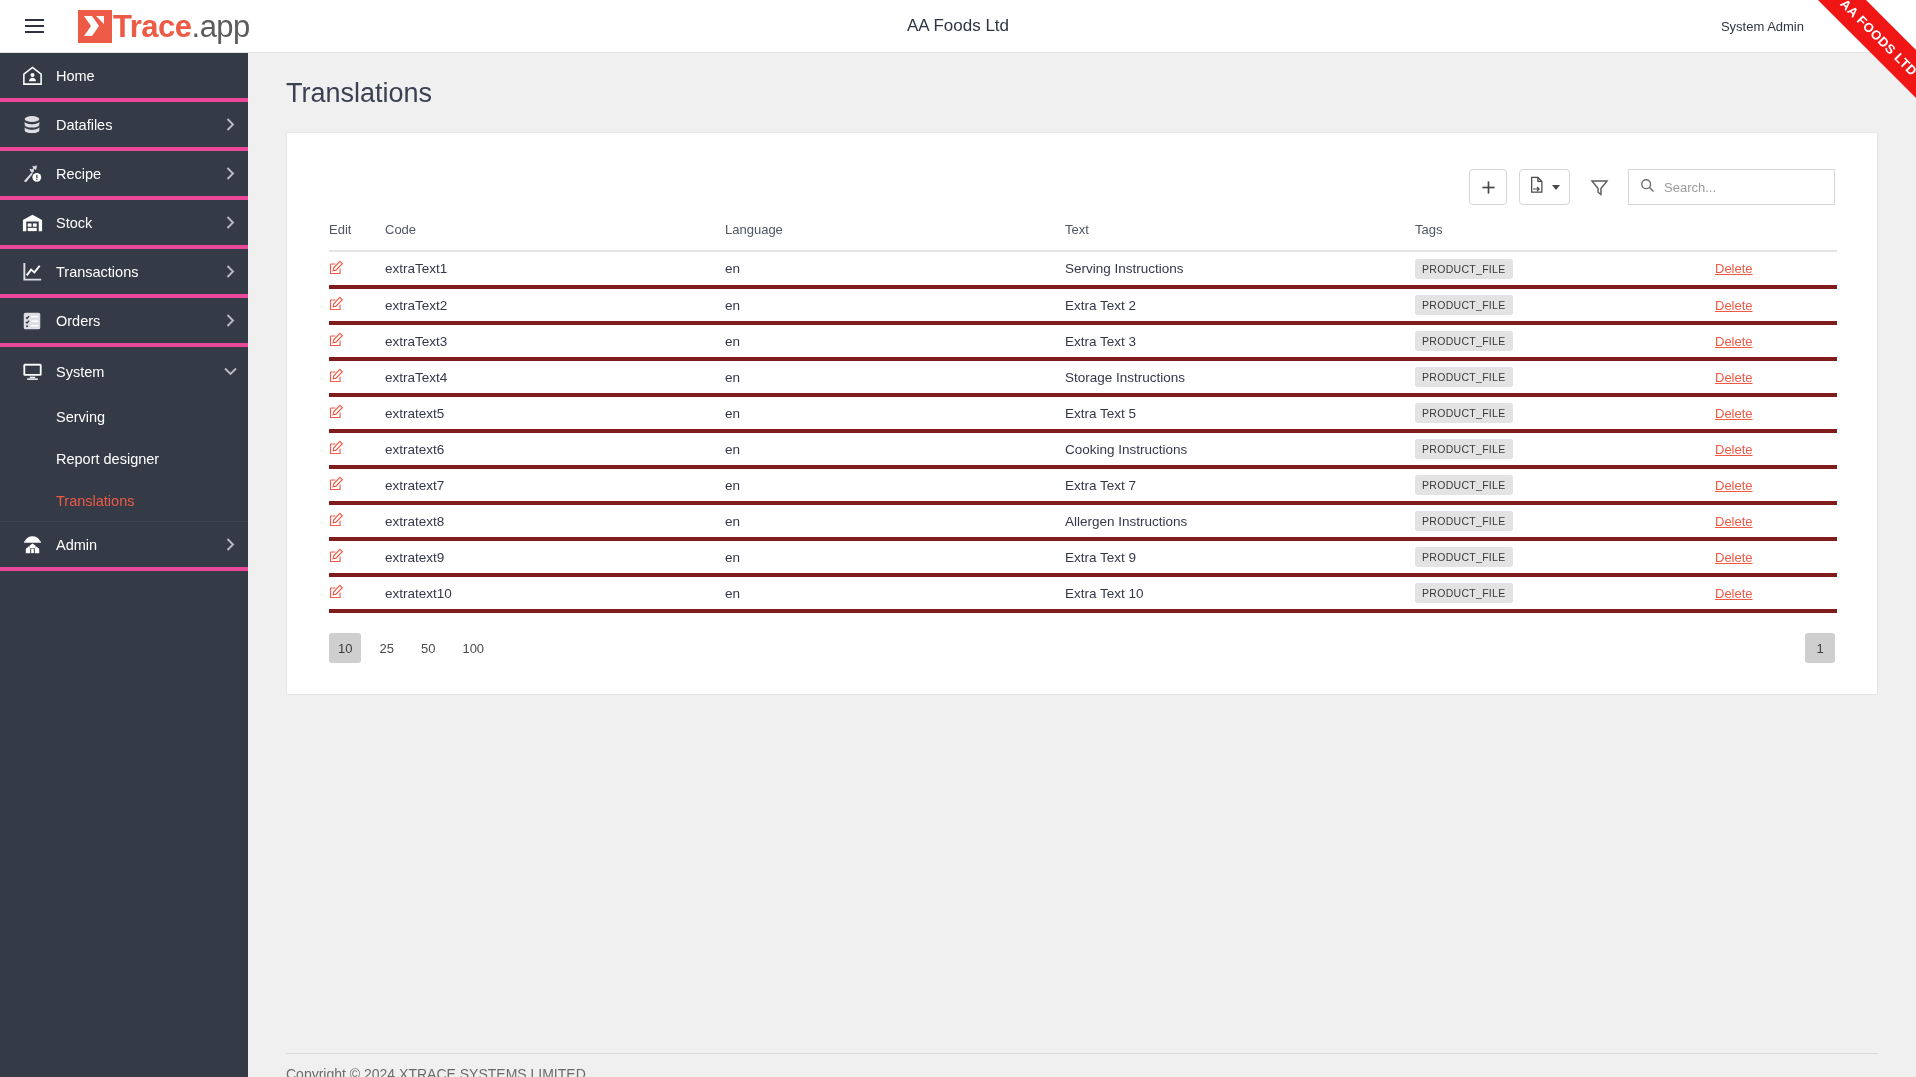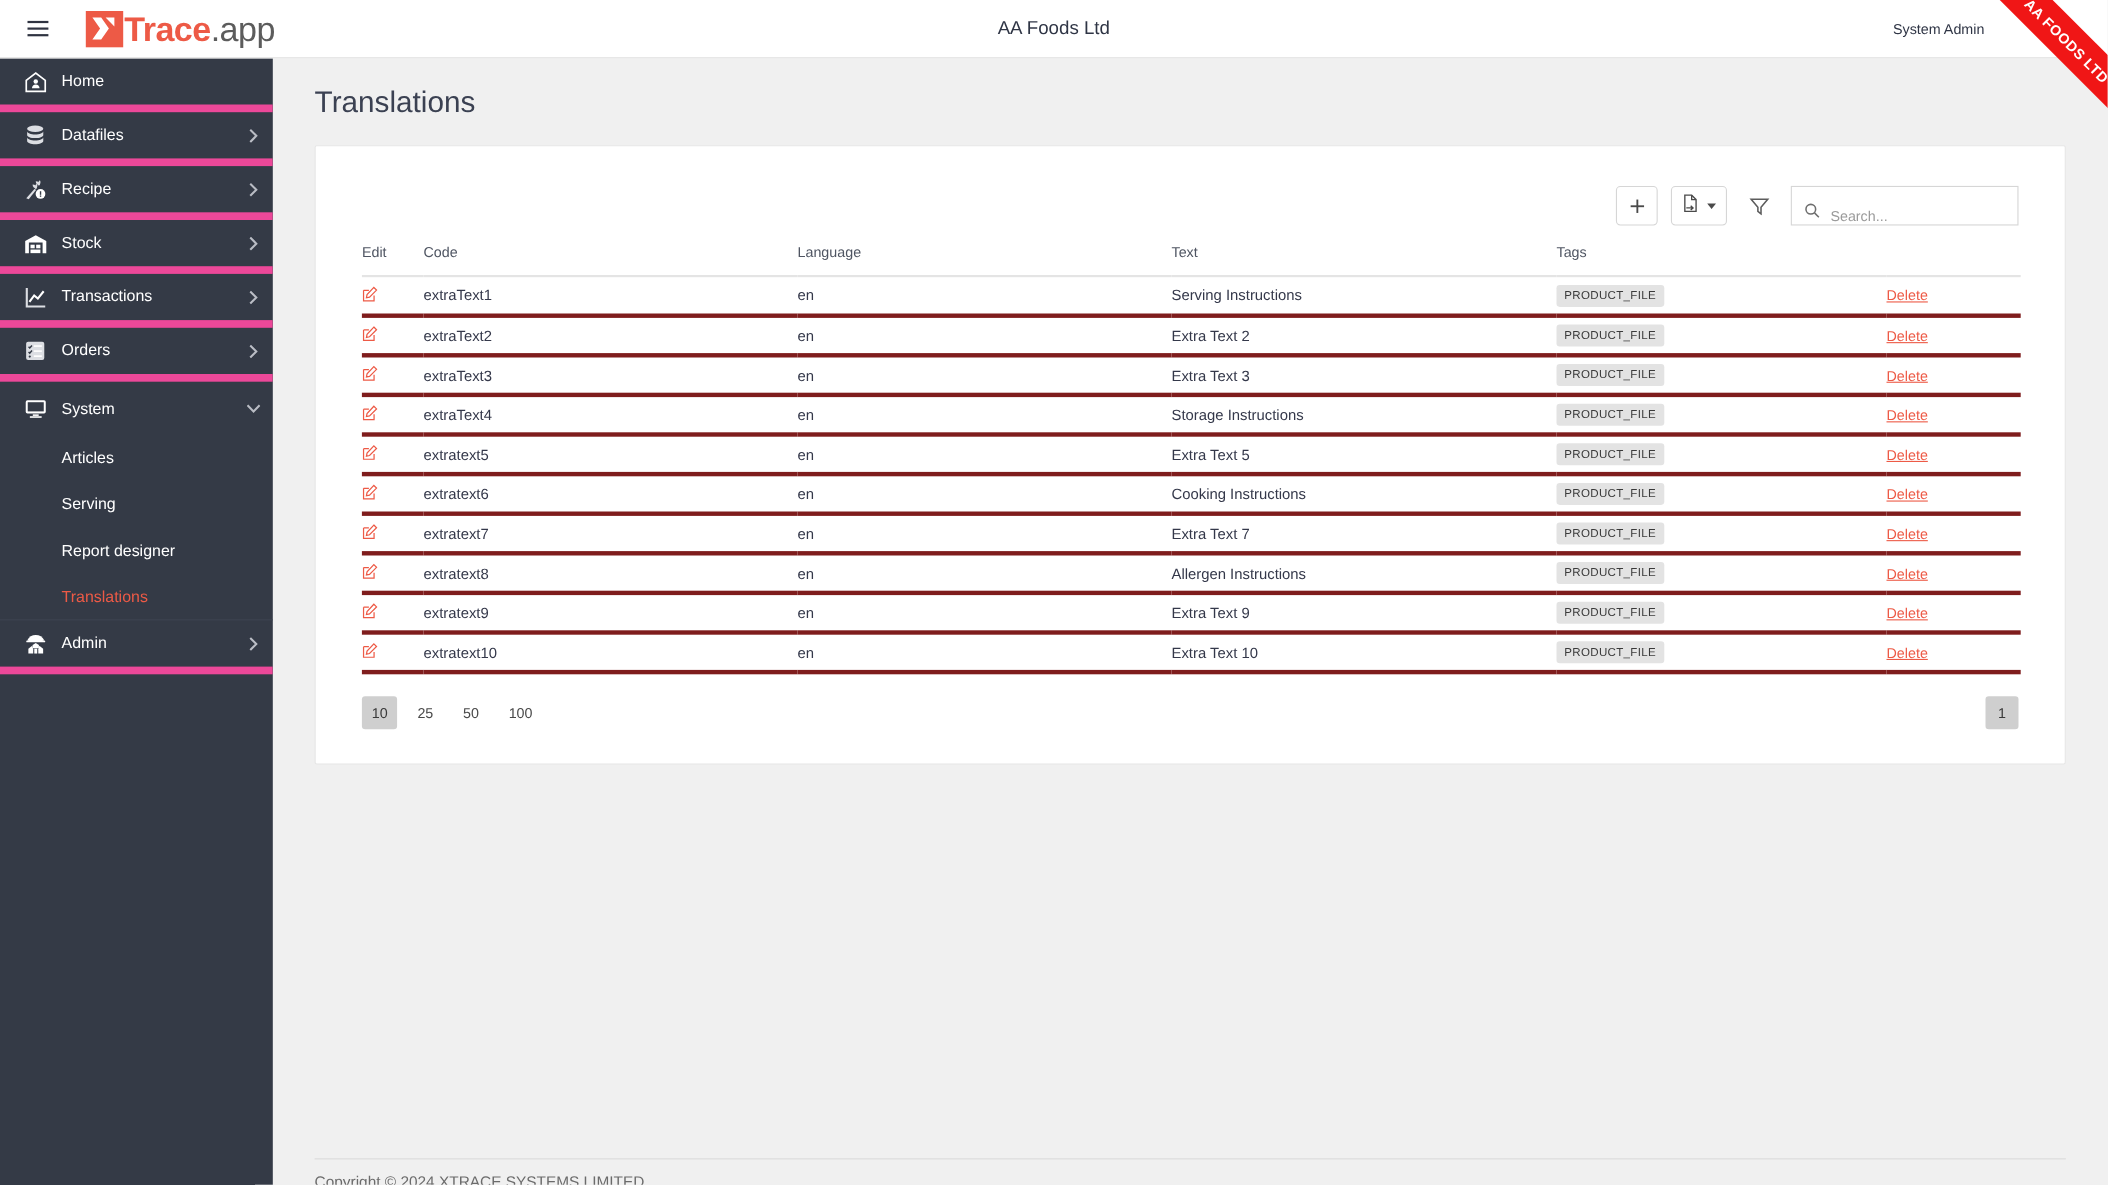--- a/index.html
+++ b/index.html
@@ -85,21 +85,21 @@
     width: 248px; height: 1024px;
     background: #343a46;
     z-index: 15;
     overflow: hidden;
   }
   .nav-item {
     position: relative;
     display: flex; align-items: center;
     height: 49px;
     padding-left: 8px;
-    border-bottom: 7px solid #ec4899;
+    border-bottom: 4px solid #ec4899;
     cursor: pointer;
     color: #ffffff;
   }
   .nav-icon {
     width: 48px; min-width: 48px;
     display: flex; align-items: center; justify-content: center;
     color: #ffffff;
   }
   .nav-label {
     font-size: 14.5px;
@@ -164,21 +164,21 @@
   .caret-down {
     width: 0; height: 0;
     border-left: 4.5px solid transparent;
     border-right: 4.5px solid transparent;
     border-top: 5px solid #4a4a4a;
   }
   .searchbox {
     height: 36px; width: 207px;
     border: 1px solid #d6d6d6; border-radius: 0;
     background: #ffffff;
-    display: flex; align-items: flex-end; gap: 9px;
+    display: flex; align-items: center; gap: 9px;
     padding: 0 11px;
   }
   .searchbox input {
     border: none; outline: none;
     font-size: 13px; color: #333;
     font-family: "Liberation Sans", sans-serif;
     width: 100%; background: transparent;
   }
   .searchbox input::placeholder { color: #9b9b9b; }
 
@@ -403,23 +403,20 @@
       </svg>
     </span>
     <span class="nav-label">System</span>
     <span class="nav-caret">
       <svg width="13" height="9" viewBox="0 0 13 9" fill="none" stroke="#b9bcc4" stroke-width="1.9">
           <path d="M1 1.5 L6.5 7 L12 1.5"></path>
         </svg>
     </span>
   </div>
 
-  <div class="nav-sub">
-    <span>Articles</span>
-  </div>
   <div class="nav-sub">
     <span>Serving</span>
   </div>
   <div class="nav-sub">
     <span>Report designer</span>
   </div>
   <div class="nav-sub active nav-group-end">
     <span>Translations</span>
   </div>
 

